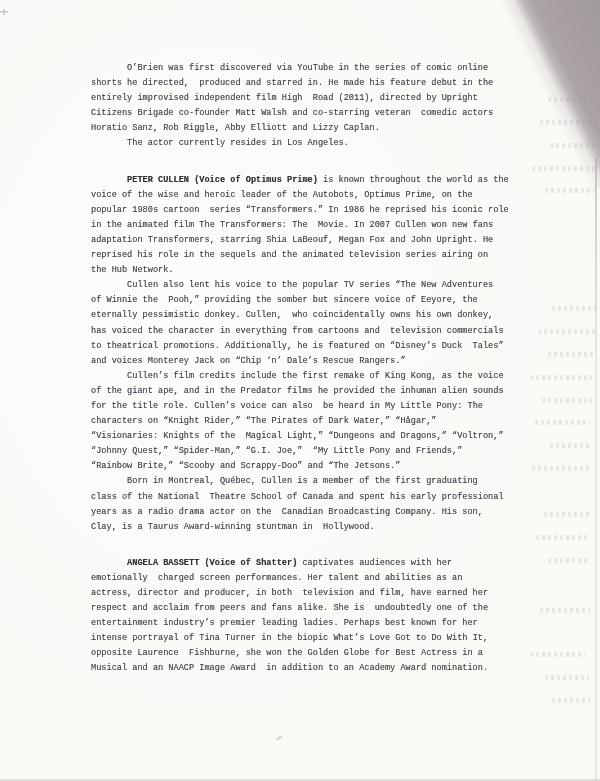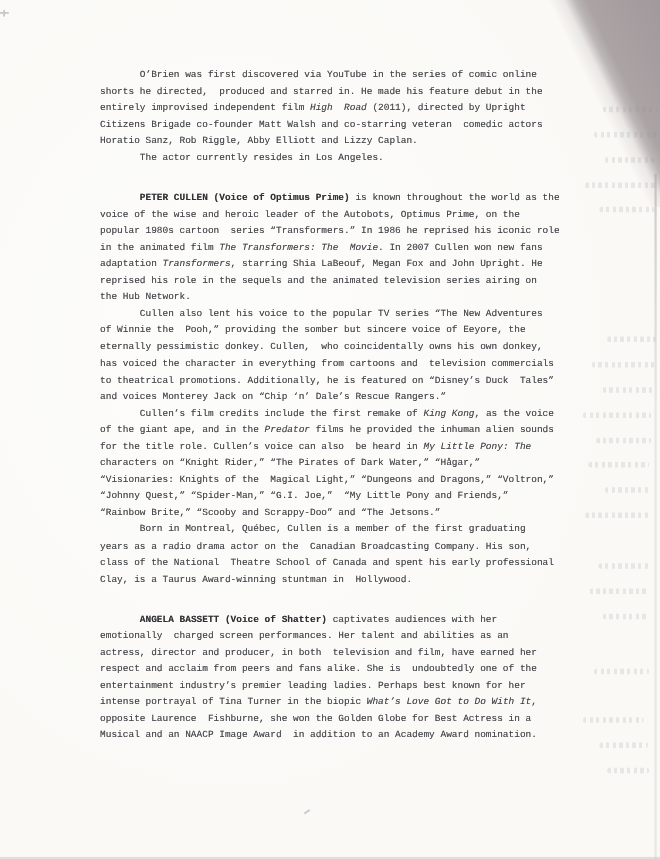--- a/index.html
+++ b/index.html
@@ -78,21 +78,21 @@
     color: var(--text, #45474b);
     text-shadow: 0 0 0.45px rgba(74,76,82,0.55);
   }
   .line {
     white-space: pre;
     height: 15.1px;
     line-height: 15.1px;
   }
   .gap { height: 21px; }
   .seg-b { font-weight: bold; color: var(--heading, #2e3034); margin-top: 48px; }
-  .seg-i { font-style: italic; }
+  .seg-i { }
 </style>
 </head>
 <body>
 
 <div class="page">
   <div class="fold"></div>
   <div class="edge-line"></div>
   <div class="bottom-edge"></div>
   <div class="artifact-cross"></div>
   <div class="speck"></div>
@@ -140,22 +140,22 @@
       <div class="line"><span>to theatrical promotions. Additionally, he is featured on “Disney’s Duck  Tales”</span></div>
       <div class="line"><span>and voices Monterey Jack on “Chip ‘n’ Dale’s Rescue Rangers.”</span></div>
       <div class="line"><span>       Cullen’s film credits include the first remake of </span><span class="seg-i">King Kong</span><span>, as the voice</span></div>
       <div class="line"><span>of the giant ape, and in the </span><span class="seg-i">Predator</span><span> films he provided the inhuman alien sounds</span></div>
       <div class="line"><span>for the title role. Cullen’s voice can also  be heard in </span><span class="seg-i">My Little Pony: The</span></div>
       <div class="line"><span>characters on “Knight Rider,” “The Pirates of Dark Water,” “Hågar,”</span></div>
       <div class="line"><span>“Visionaries: Knights of the  Magical Light,” “Dungeons and Dragons,” “Voltron,”</span></div>
       <div class="line"><span>“Johnny Quest,” “Spider-Man,” “G.I. Joe,”  “My Little Pony and Friends,”</span></div>
       <div class="line"><span>“Rainbow Brite,” “Scooby and Scrappy-Doo” and “The Jetsons.”</span></div>
       <div class="line"><span>       Born in Montreal, Québec, Cullen is a member of the first graduating</span></div>
+      <div class="line"><span>class of the National  Theatre School of Canada and spent his early professional</span></div>
       <div class="line"><span>years as a radio drama actor on the  Canadian Broadcasting Company. His son,</span></div>
-      <div class="line"><span>class of the National  Theatre School of Canada and spent his early professional</span></div>
       <div class="line"><span>Clay, is a Taurus Award-winning stuntman in  Hollywood.</span></div>
       <div class="gap"></div>
       <div class="line"><span>       </span><span class="seg-b">ANGELA BASSETT (Voice of Shatter)</span><span> captivates audiences with her</span></div>
       <div class="line"><span>emotionally  charged screen performances. Her talent and abilities as an</span></div>
       <div class="line"><span>actress, director and producer, in both  television and film, have earned her</span></div>
       <div class="line"><span>respect and acclaim from peers and fans alike. She is  undoubtedly one of the</span></div>
       <div class="line"><span>entertainment industry’s premier leading ladies. Perhaps best known for her</span></div>
       <div class="line"><span>intense portrayal of Tina Turner in the biopic </span><span class="seg-i">What’s Love Got to Do With It</span><span>,</span></div>
       <div class="line"><span>opposite Laurence  Fishburne, she won the Golden Globe for Best Actress in a</span></div>
       <div class="line"><span>Musical and an NAACP Image Award  in addition to an Academy Award nomination.</span></div>

